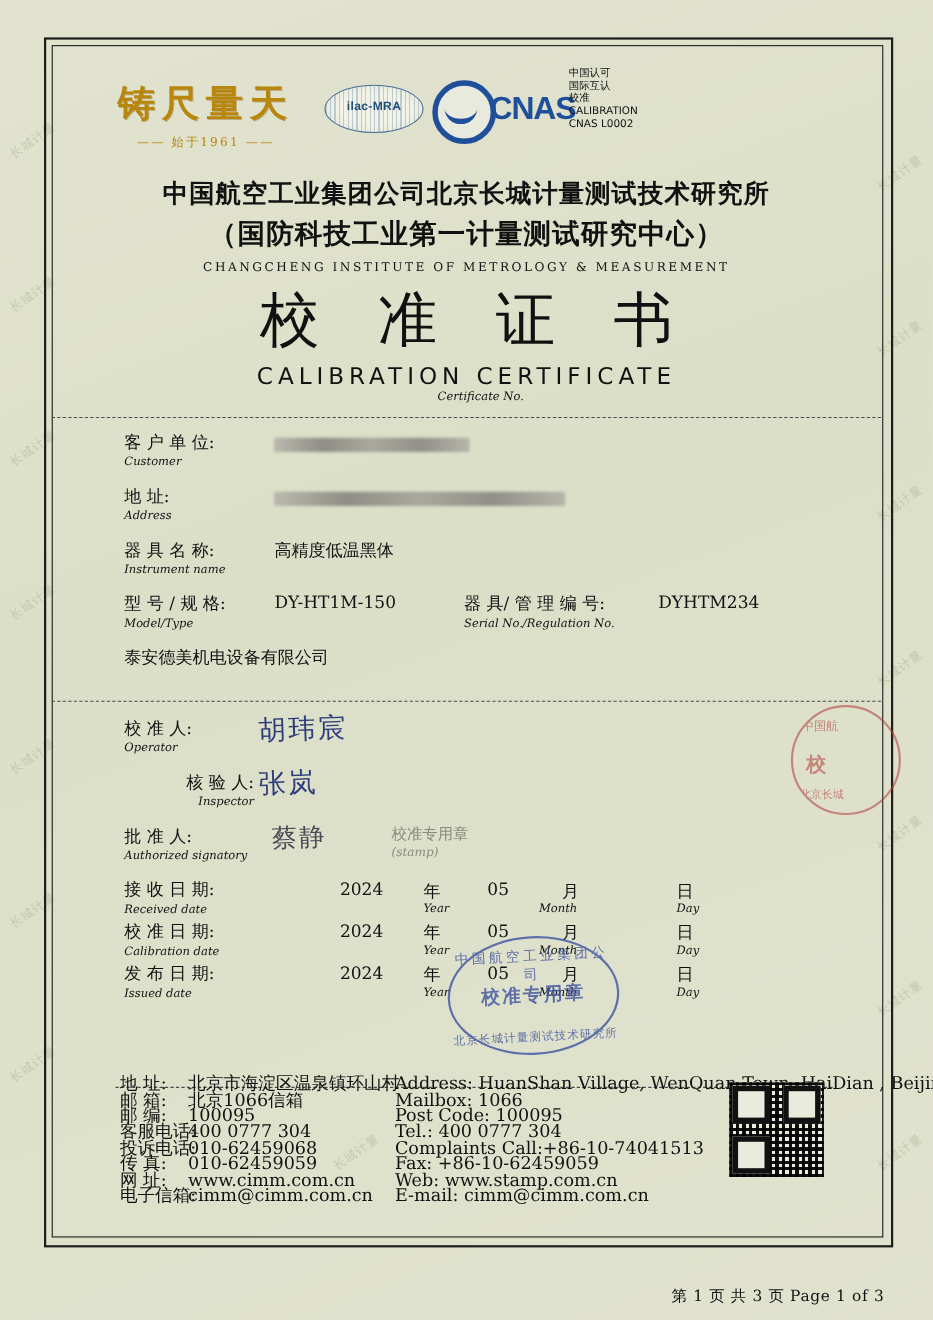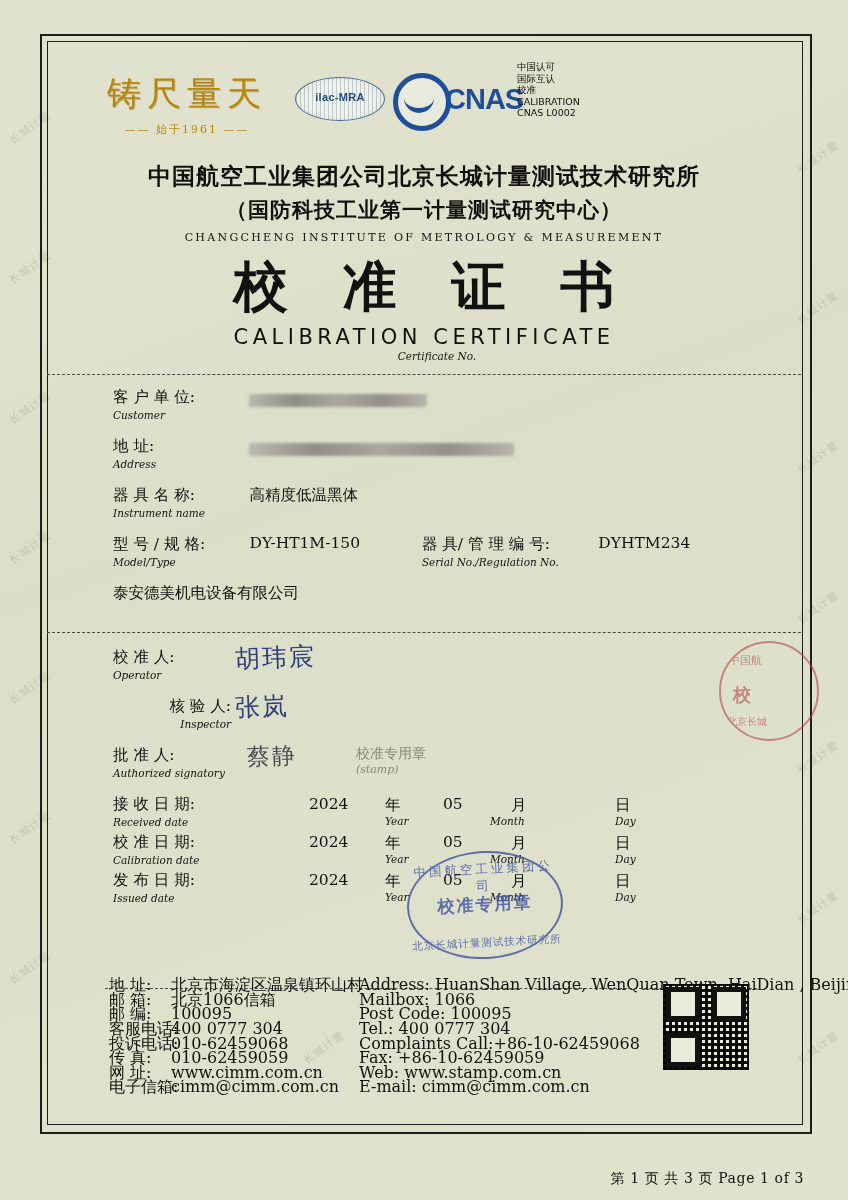--- a/index.html
+++ b/index.html
@@ -57,21 +57,21 @@
   }
   .logo-cn {
     position: absolute;
     left: 40px; top: 30px;
     width: 200px;
     text-align: center;
   }
   .logo-cn .big {
     font-family: "DejaVu Serif", serif;
     font-size: 34px;
-    font-weight: normal;
+    font-weight: bold;
     color: #b8860b;
     letter-spacing: 6px;
     text-shadow: 1px 1px 0 rgba(120,80,10,.35);
   }
   .logo-cn .sub {
     font-family: "DejaVu Serif", serif;
     font-size: 11px;
     color: #b8860b;
     margin-top: 5px;
     letter-spacing: 2px;
@@ -165,37 +165,37 @@
   .org-cn1 {
     font-family: "DejaVu Serif", serif;
     font-size: 23px;
     font-weight: bold;
     color: #111;
     letter-spacing: 1px;
     margin-top: 2px;
   }
   .org-cn2 {
     font-family: "DejaVu Serif", serif;
-    font-size: 21px;
+    font-size: 25px;
     font-weight: bold;
     color: #111;
     letter-spacing: 1px;
     margin-top: 4px;
   }
   .org-en {
     font-family: "DejaVu Serif", serif;
     font-size: 11px;
     color: #111;
     letter-spacing: 2.3px;
     margin-top: 7px;
   }
   .cert-cn {
     font-family: "DejaVu Serif", serif;
     font-size: 54px;
-    font-weight: bold;
+    font-weight: normal;
     color: #111;
     letter-spacing: 18px;
     margin-top: 14px;
     margin-left: 18px;
     line-height: 1.05;
   }
   .cert-en {
     font-family: "DejaVu Sans", sans-serif;
     font-size: 21px;
     color: #111;
@@ -606,21 +606,21 @@
           <div class="fline"><span class="k">投诉电话:</span><span>010-62459068</span></div>
           <div class="fline"><span class="k">传      真:</span><span>010-62459059</span></div>
           <div class="fline"><span class="k">网      址:</span><span>www.cimm.com.cn</span></div>
           <div class="fline"><span class="k">电子信箱:</span><span>cimm@cimm.com.cn</span></div>
         </div>
         <div class="fcol-en">
           <div class="fline">Address:  HuanShan Village, WenQuan Town, HaiDian , Beijing</div>
           <div class="fline">Mailbox: 1066</div>
           <div class="fline">Post Code:  100095</div>
           <div class="fline">Tel.: 400 0777 304</div>
-          <div class="fline">Complaints Call:+86-10-62459068</div>
+          <div class="fline">Complaints Call:+86-10-74041513</div>
           <div class="fline">Fax:  +86-10-62459059</div>
           <div class="fline">Web: www.stamp.com.cn</div>
           <div class="fline">E-mail:  cimm@cimm.com.cn</div>
         </div>
         <div class="qr">
             <div class="c3"></div>
           </div>
       </div>
     </div>
   </div>

